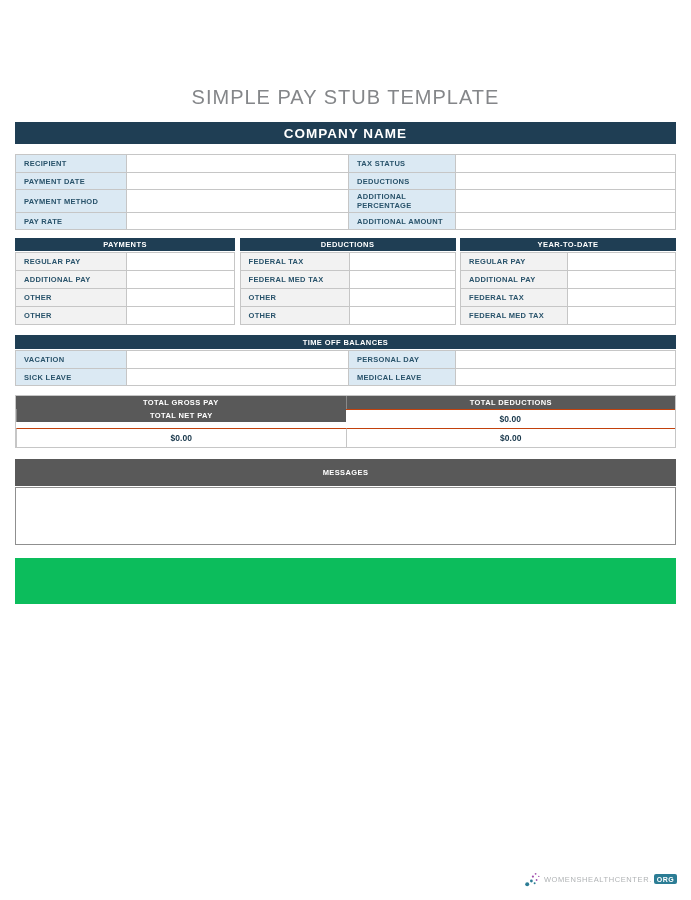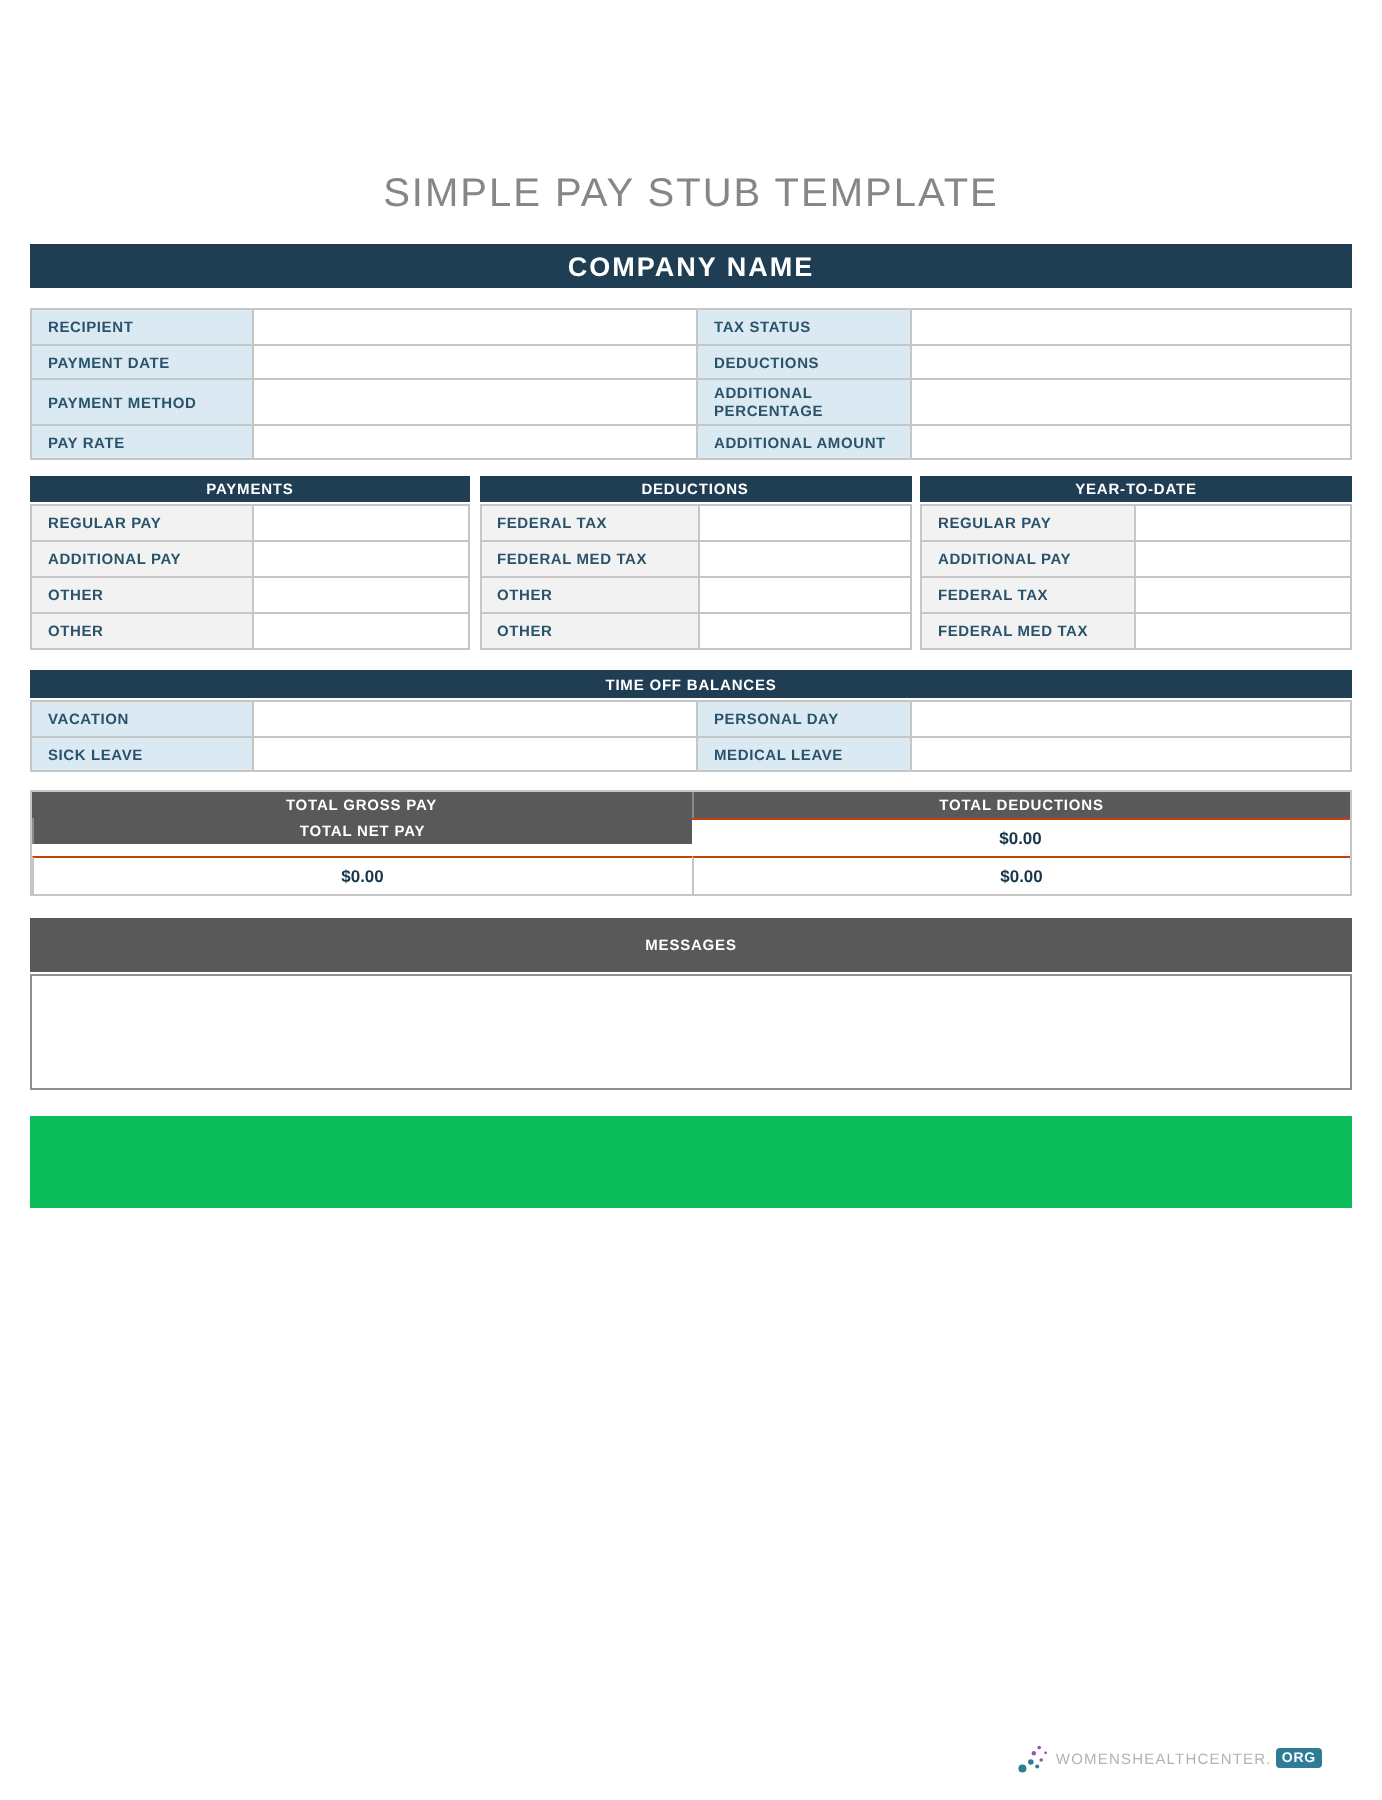--- a/index.html
+++ b/index.html
@@ -42,21 +42,21 @@
   .tot-h{height:13px;background:var(--header-gray);color:#fff;display:flex;align-items:center;justify-content:center;font-size:7.5px;font-weight:700;letter-spacing:0.4px;border-left:1px solid #8a8a8a;}
   .totals > .tot-h:first-child{border-left:none;}
   .tot-v{height:18px;display:flex;align-items:center;justify-content:center;font-size:8.5px;font-weight:700;color:var(--value-text);border-left:1px solid var(--border);border-top:1px solid #c2410c;}
   .totals > .tot-v:nth-child(4){border-left:none;}
   
   .msg-bar{margin-top:11px;height:27px;background:var(--header-gray);color:#fff;display:flex;align-items:center;justify-content:center;font-size:7.5px;font-weight:700;letter-spacing:0.4px;}
   .msg-box{margin-top:1px;height:58px;border:1px solid #8f8f8f;background:#fff;box-sizing:border-box;font-size:8px;color:var(--value-text);padding:4px;}
   
   .green-bar{margin-top:13px;height:46px;background:var(--green);}
   
-  .footer{position:absolute;top:870px;right:30px;display:flex;align-items:center;}
+  .footer{position:absolute;top:870px;right:14px;display:flex;align-items:center;}
   .brand{font-size:7.5px;color:var(--footer-gray);letter-spacing:0.6px;margin-left:2px;}
   .org-badge{margin-left:2px;background:var(--teal);color:#fff;font-size:7px;font-weight:700;padding:2px 3px 1px 3px;border-radius:2px;letter-spacing:0.4px;}
 </style>
 </head>
 <body>
 
 <div class="title">SIMPLE PAY STUB TEMPLATE</div>
 
 <div class="content">
 

